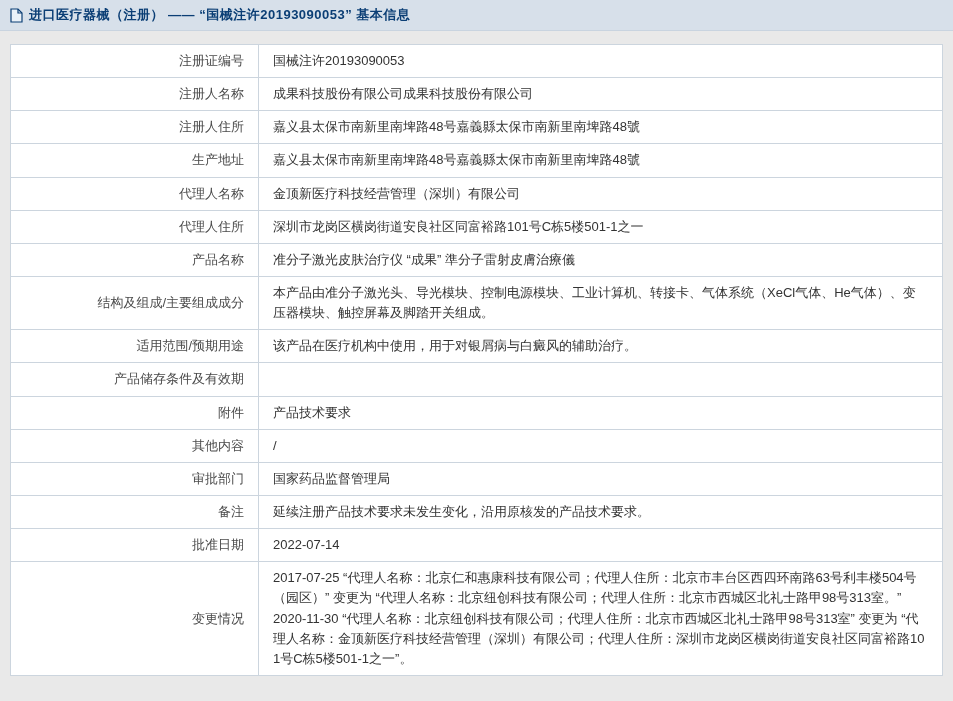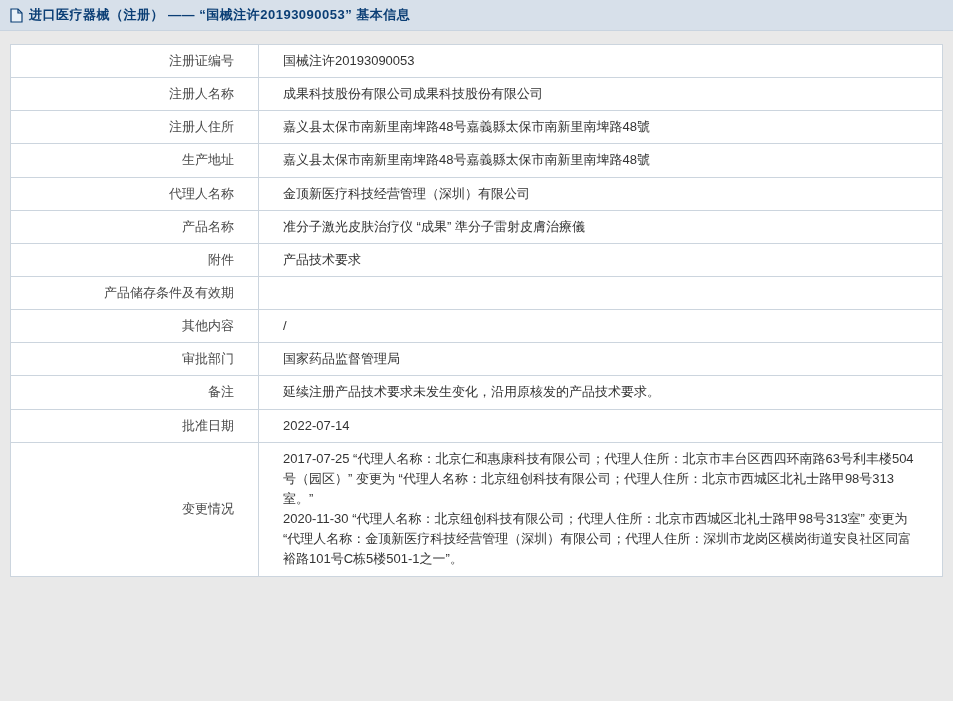--- a/index.html
+++ b/index.html
@@ -43,21 +43,21 @@
     margin: 13px 10px 10px 10px;
   }
   table.info-table {
     width: 100%;
     border-collapse: collapse;
     background: #ffffff;
     table-layout: fixed;
   }
   table.info-table td {
     border: 1px solid #ccd5de;
-    padding: 6px 24px;
+    padding: 6px 14px;
     line-height: 1.55;
     vertical-align: middle;
     word-break: break-all;
   }
   td.label-cell {
     width: 248px;
     text-align: right;
     color: #4a4a4a;
     background: #ffffff;
     white-space: nowrap;
@@ -102,30 +102,42 @@
           </tr>
           <tr>
             <td class="label-cell">生产地址</td>
             <td class="value-cell">嘉义县太保市南新里南埤路48号嘉義縣太保市南新里南埤路48號</td>
           </tr>
           <tr>
             <td class="label-cell">代理人名称</td>
             <td class="value-cell">金顶新医疗科技经营管理（深圳）有限公司</td>
           </tr>
           <tr>
+            <td class="label-cell">代理人住所</td>
+            <td class="value-cell">深圳市龙岗区横岗街道安良社区同富裕路101号C栋5楼501-1之一</td>
+          </tr>
+          <tr>
             <td class="label-cell">产品名称</td>
             <td class="value-cell">准分子激光皮肤治疗仪 “成果” 準分子雷射皮膚治療儀</td>
           </tr>
           <tr>
-            <td class="label-cell">附件</td>
-            <td class="value-cell">产品技术要求</td>
+            <td class="label-cell">结构及组成/主要组成成分</td>
+            <td class="value-cell">本产品由准分子激光头、导光模块、控制电源模块、工业计算机、转接卡、气体系统（XeCl气体、He气体）、变压器模块、触控屏幕及脚踏开关组成。</td>
+          </tr>
+          <tr>
+            <td class="label-cell">适用范围/预期用途</td>
+            <td class="value-cell">该产品在医疗机构中使用，用于对银屑病与白癜风的辅助治疗。</td>
           </tr>
           <tr>
             <td class="label-cell">产品储存条件及有效期</td>
             <td class="value-cell"></td>
+          </tr>
+          <tr>
+            <td class="label-cell">附件</td>
+            <td class="value-cell">产品技术要求</td>
           </tr>
           <tr>
             <td class="label-cell">其他内容</td>
             <td class="value-cell">/</td>
           </tr>
           <tr>
             <td class="label-cell">审批部门</td>
             <td class="value-cell">国家药品监督管理局</td>
           </tr>
           <tr>

